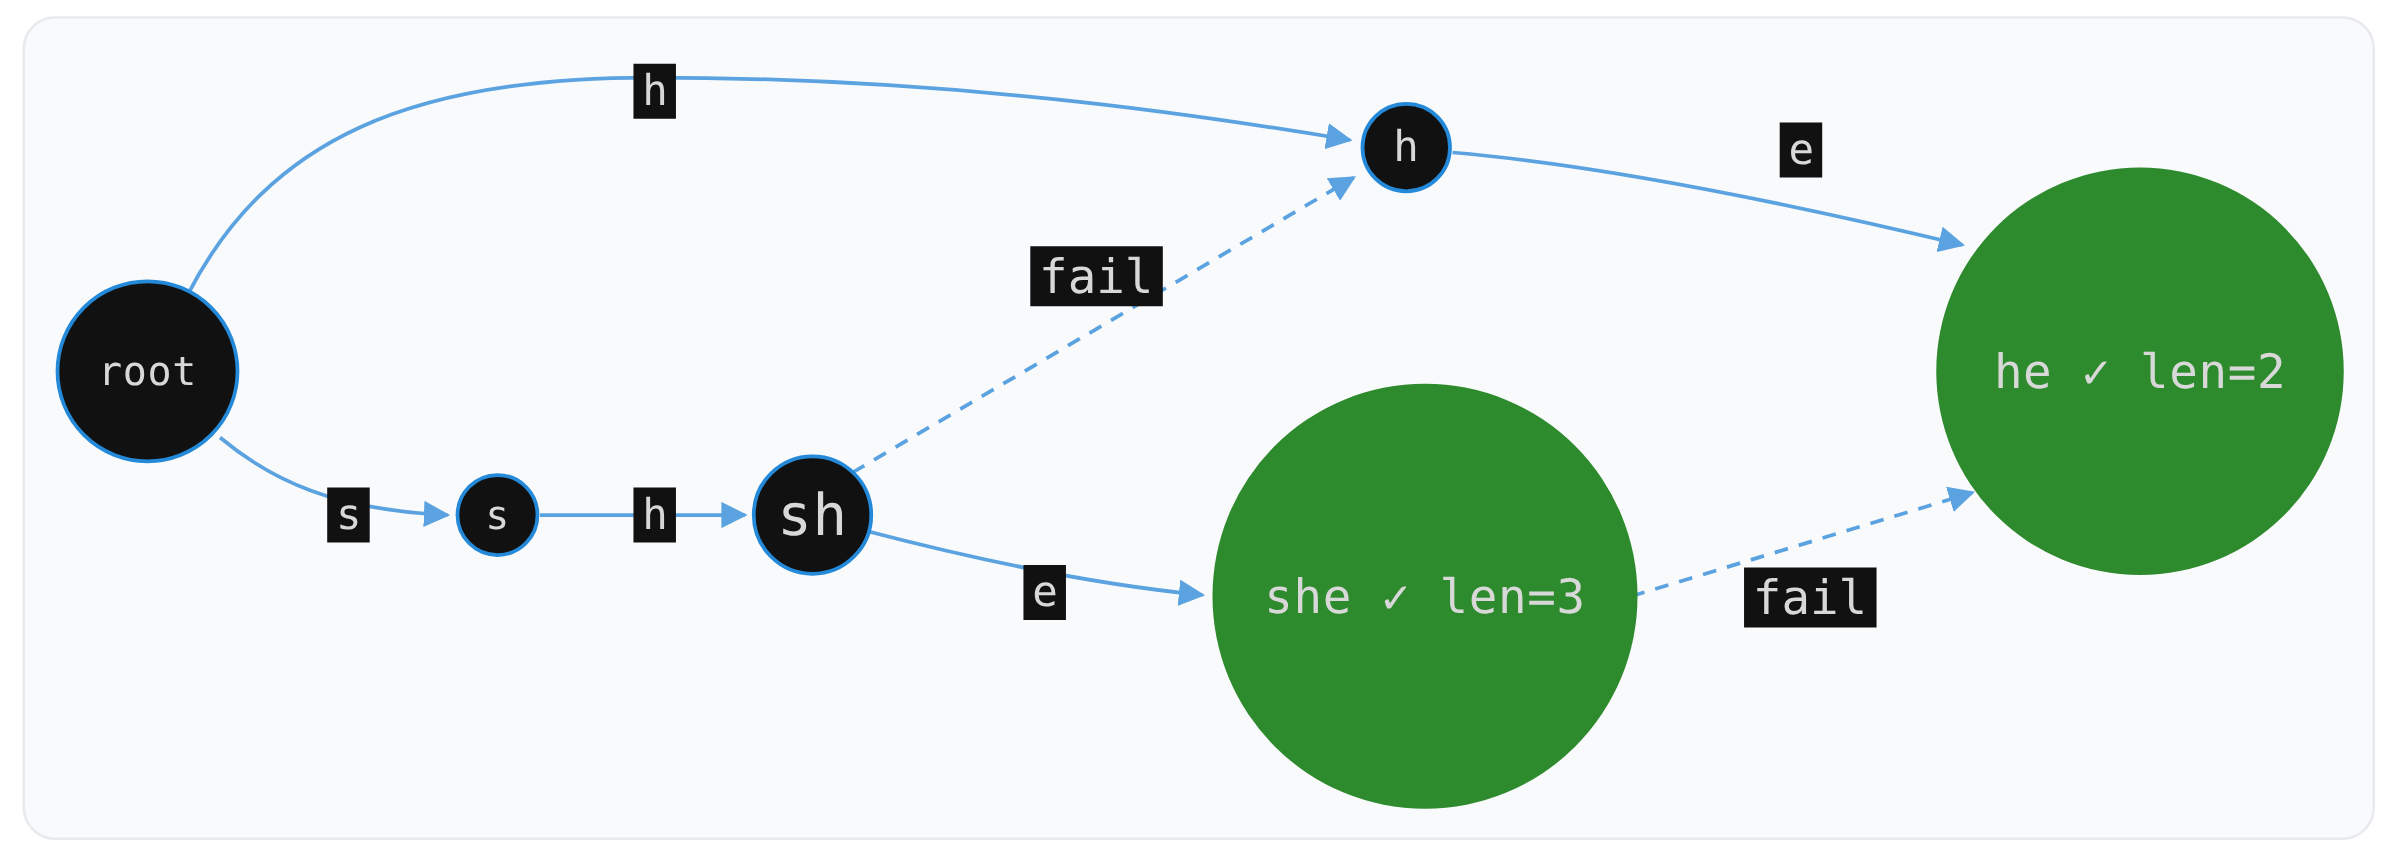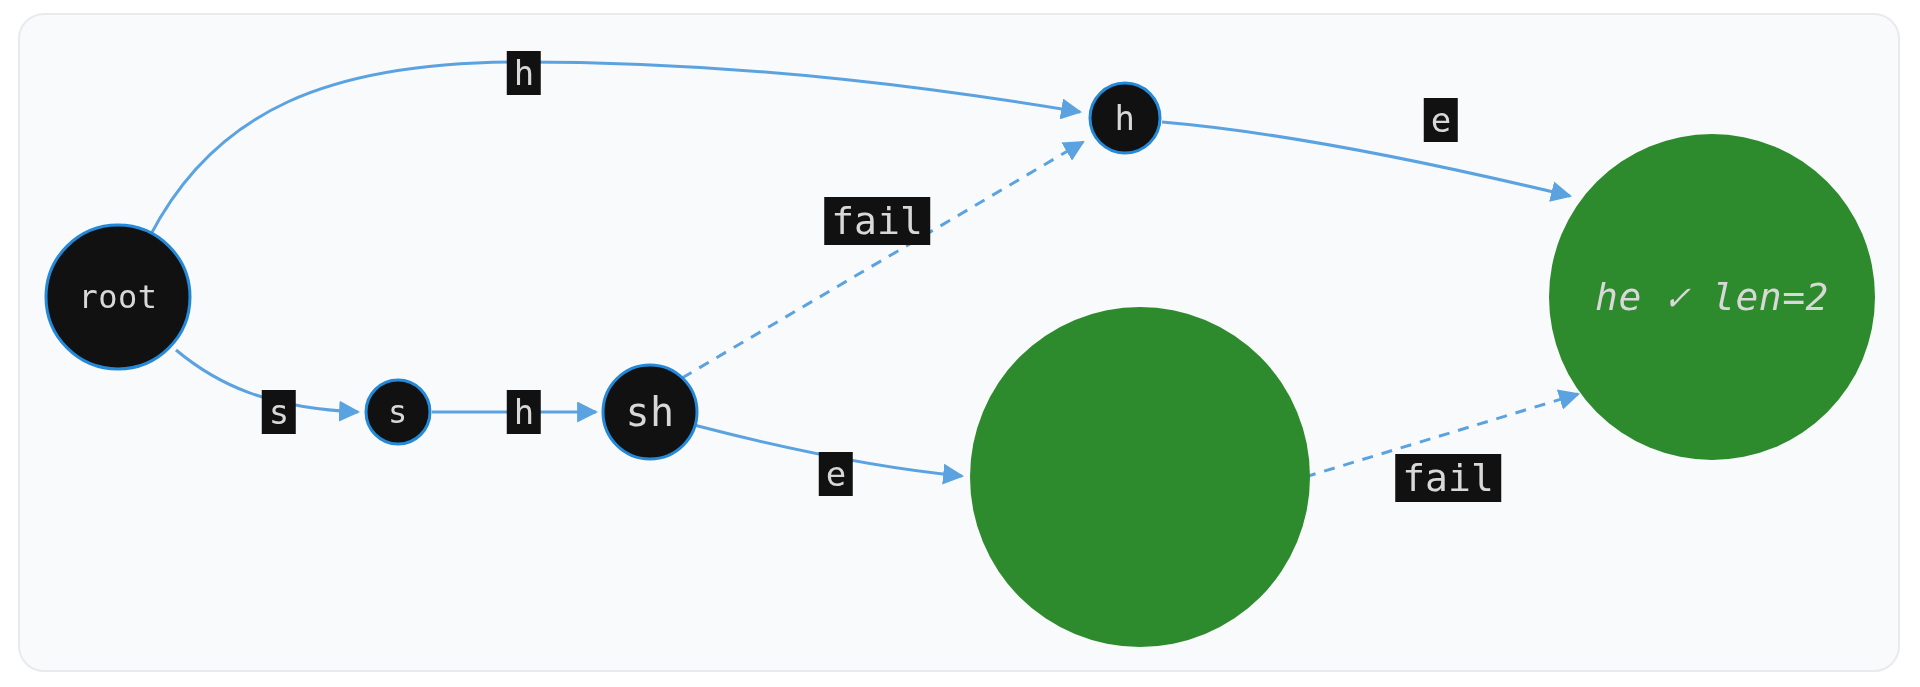--- a/index.html
+++ b/index.html
@@ -89,22 +89,23 @@
       <circle cx="118" cy="297" r="72" fill="#111111" stroke="#2389d8" stroke-width="3"></circle>
       <circle cx="398" cy="412" r="32" fill="#111111" stroke="#2389d8" stroke-width="3"></circle>
       <circle cx="650" cy="412" r="47" fill="#111111" stroke="#2389d8" stroke-width="3"></circle>
       <circle cx="1125" cy="118" r="35" fill="#111111" stroke="#2389d8" stroke-width="3"></circle>
     </g>
   </svg>
 
   <div class="node-label" style="left:118px; top:297px; font-size:32px;">root</div>
   <div class="node-label" style="left:1125px; top:118px; font-size:34px;">h</div>
   <div class="node-label" style="left:398px; top:412px; font-size:32px;">s</div>
-  <div class="node-label" style="left:650px; top:412px; font-size:40px;">sh</div>
-  <div class="node-label" style="left:1712px; top:297px; font-size:38px;font-style:italic;">he ✓ len=2</div>
+  <div class="node-label" style="left:650px; top:412px; font-size:46px;">sh</div>
+  <div class="node-label" style="left:1712px; top:297px; font-size:38px;">he ✓ len=2</div>
+  <div class="node-label" style="left:1140px; top:477px; font-size:38px;">she ✓ len=3</div>
 
   <div class="edge-label" style="left:524px; top:73px; font-size:34px;">h</div>
   <div class="edge-label" style="left:279px; top:412px; font-size:34px;">s</div>
   <div class="edge-label" style="left:524px; top:412px; font-size:34px;">h</div>
   <div class="edge-label" style="left:1441px; top:120px; font-size:34px;">e</div>
   <div class="edge-label" style="left:836px; top:474px; font-size:34px;">e</div>
   <div class="edge-label" style="left:877px; top:221px; font-size:38px;">fail</div>
   <div class="edge-label" style="left:1448px; top:478px; font-size:38px;">fail</div>
 </div>
 

